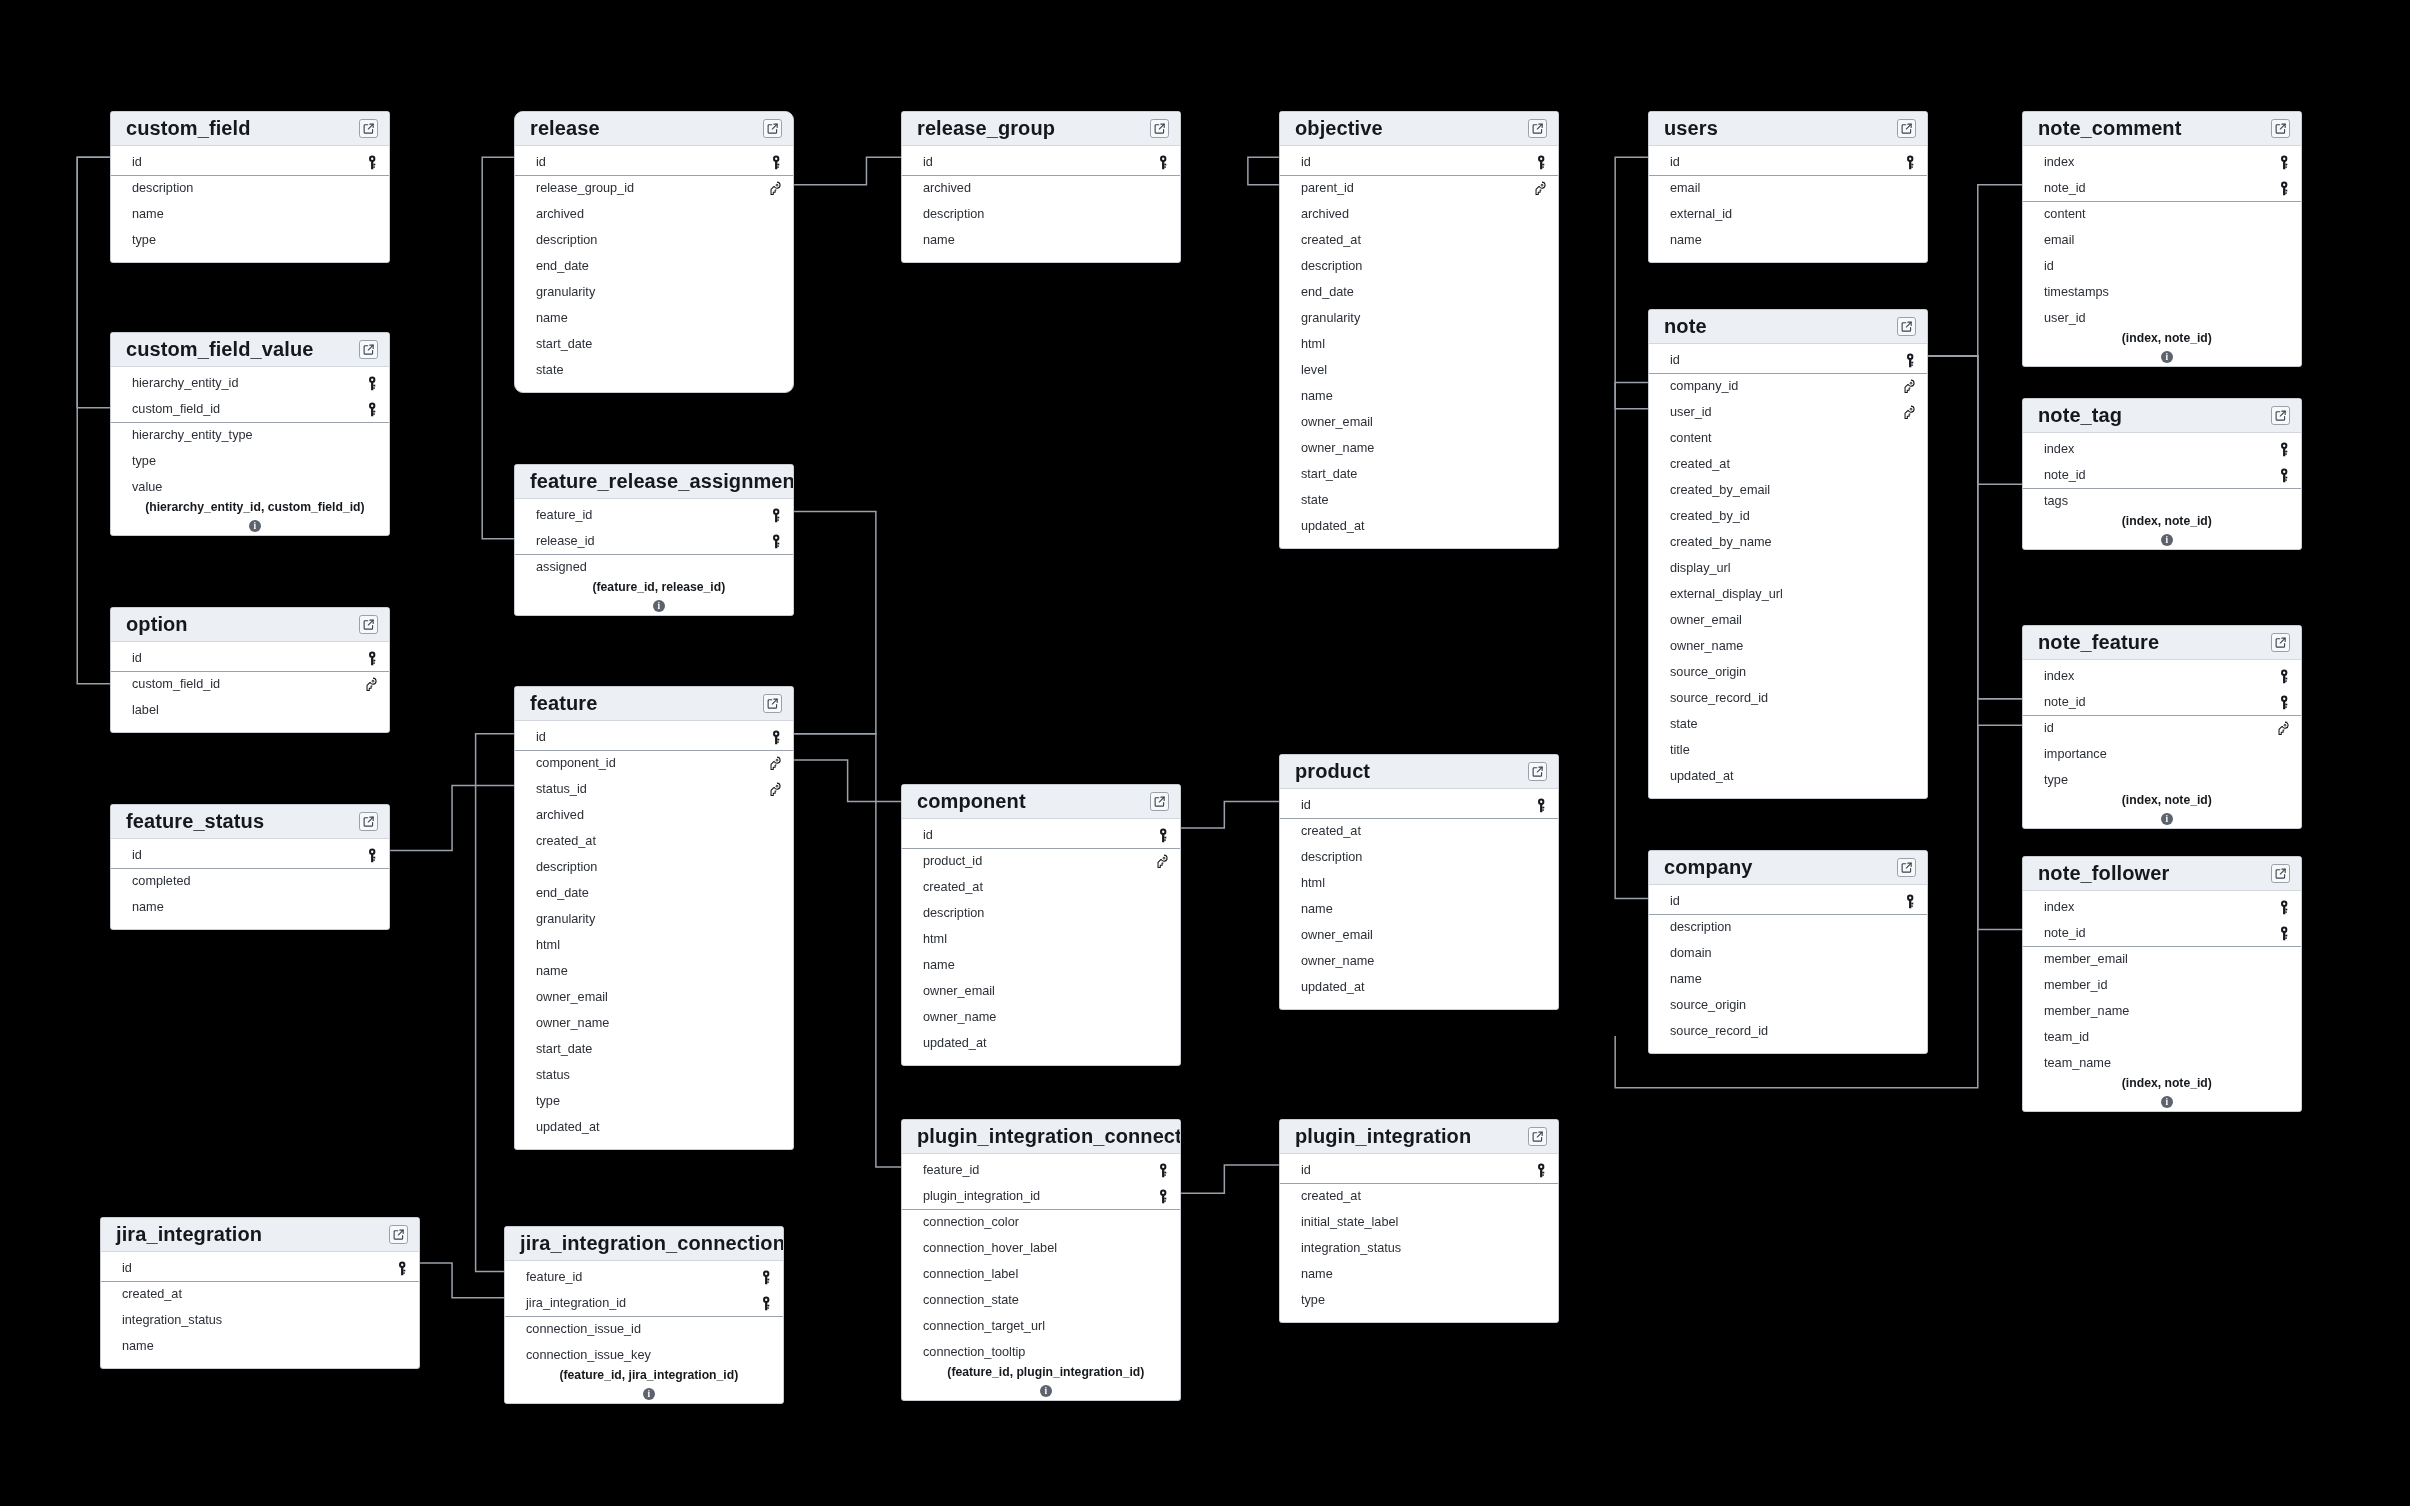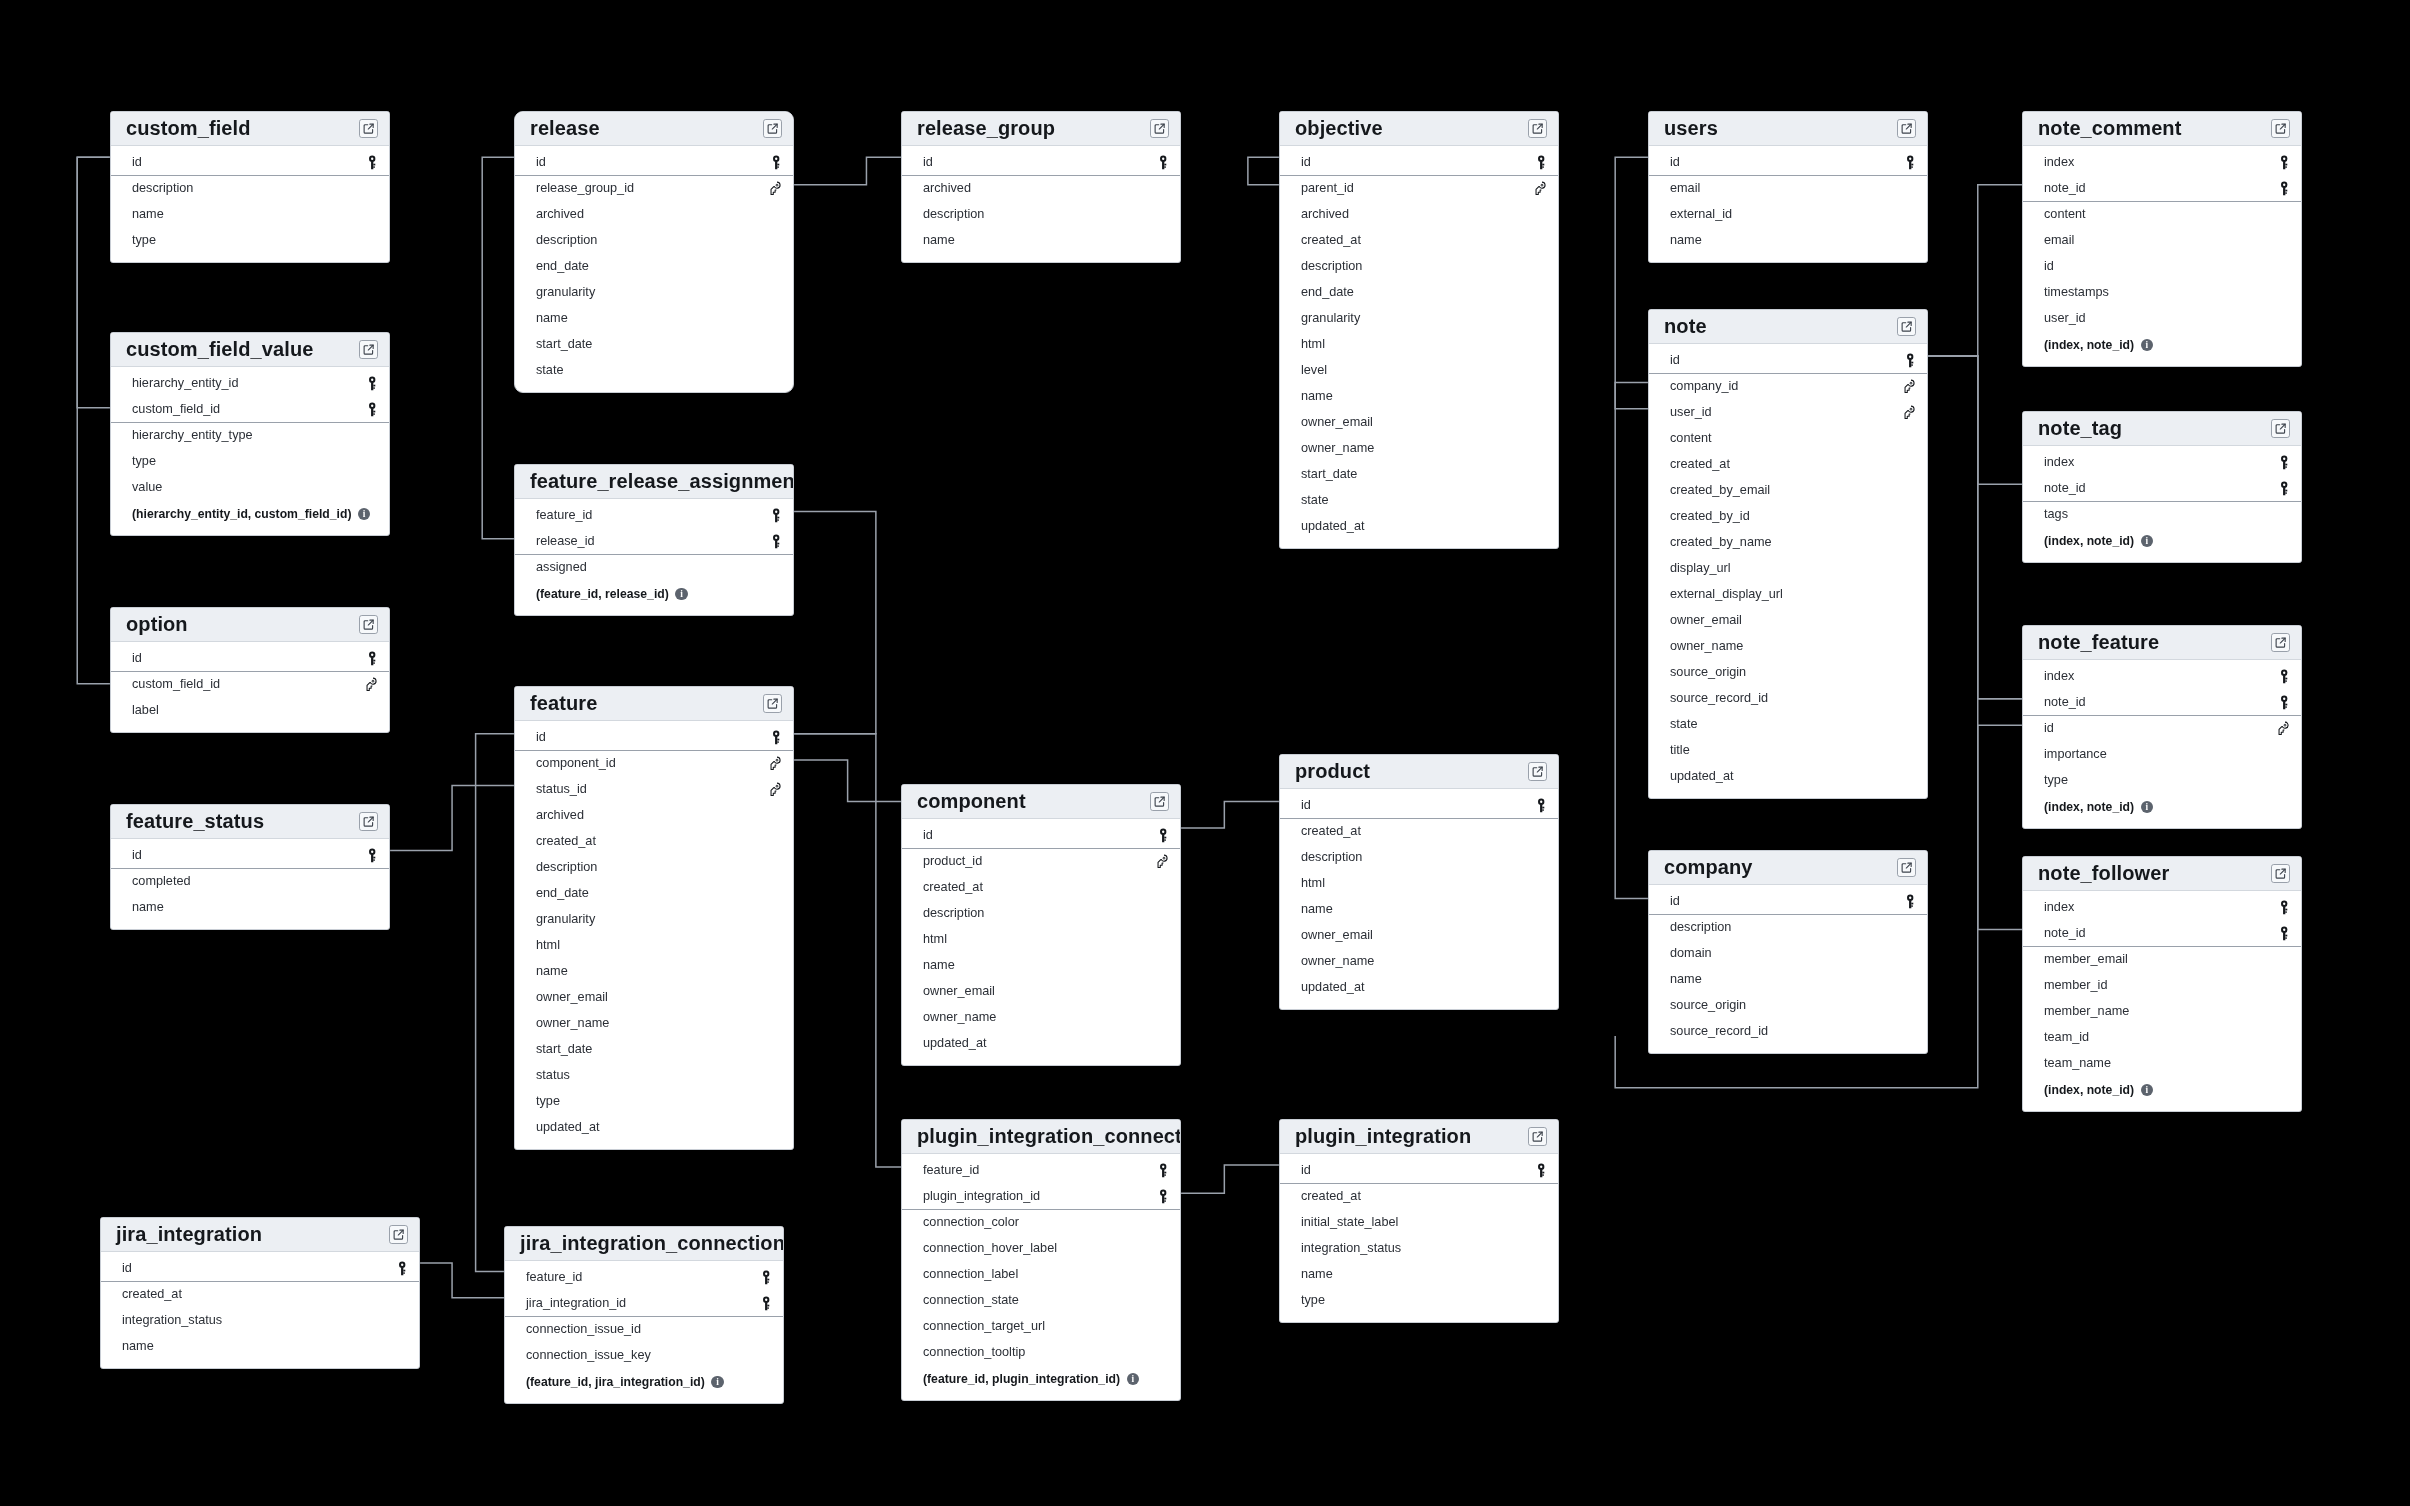--- a/index.html
+++ b/index.html
@@ -50,21 +50,21 @@
     font-size: 12.7px; color: #2b2f36;
     white-space: nowrap;
   }
   .col.pk-last { border-bottom: 0.9px solid #9aa1ab; }
   .col .cname { line-height: 1; }
   .col .marker { width: 15px; height: 17px; display: flex; align-items: center; justify-content: flex-end; flex: 0 0 auto; }
   .col .marker svg { display: block; }
 
   .col.composite {
     font-weight: 700; font-size: 12.2px; color: #15181c;
-    justify-content: flex-start; gap: 6.6px; padding-left: 21px;
+    justify-content: flex-start; gap: 6.6px; padding-left: 21px; flex-direction: column;
   }
   .info-dot {
     width: 12.2px; height: 12.2px; border-radius: 50%;
     background: #5c636d; color: #ffffff;
     font-size: 9.4px; font-weight: 700; line-height: 12.2px; text-align: center;
     font-family: "Liberation Serif", serif;
     flex: 0 0 auto;
   }
   .pad-bottom { height: 8.5px; }
   .pad-top { height: 3.8px; }
@@ -1210,21 +1210,21 @@
           <span class="cname">user_id</span>
           <span class="marker"></span>
         </div>
         <div class="col composite">
           <span class="cname">(index, note_id)</span>
           <span class="info-dot">i</span>
         </div>
         <div class="pad-bottom"></div>
       </div>
     </div>
-    <div class="tbl" style="left: 2022px; top: 411px; width: 280px;">
+    <div class="tbl" style="left: 2022px; top: 398px; width: 280px;">
       <div class="tbl-head">
         <span class="tbl-name">note_tag</span>
         <span class="open-icon">
           <svg width="11.3" height="11.3" viewBox="0 0 12 12" fill="none" stroke="#3d434c" stroke-width="1.2" stroke-linecap="round" stroke-linejoin="round">
             <path d="M5 1.8H2.2A1 1 0 0 0 1.2 2.8v7A1 1 0 0 0 2.2 10.8h7a1 1 0 0 0 1-1V7"></path>
             <path d="M7.3 1.2h3.5v3.5"></path>
             <path d="M10.8 1.2 5.6 6.4"></path>
           </svg>
         </span>
       </div>

